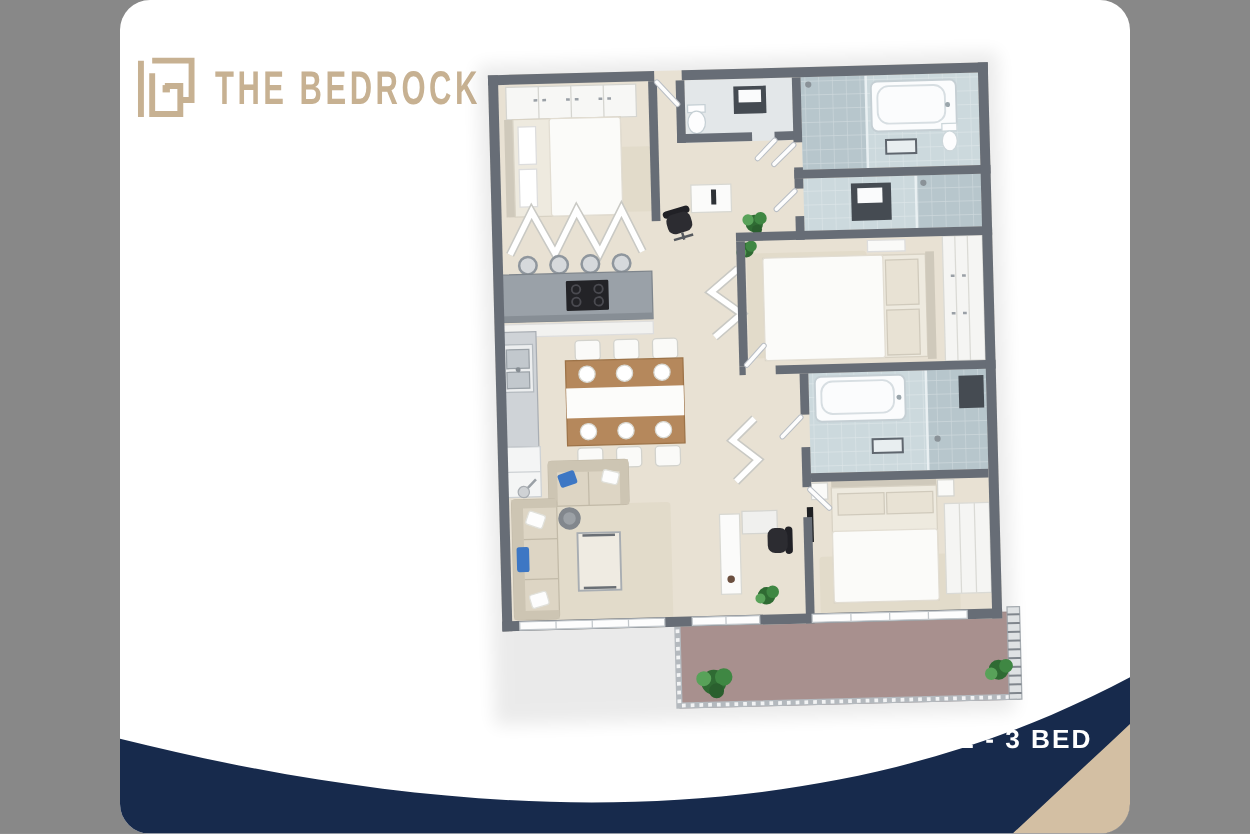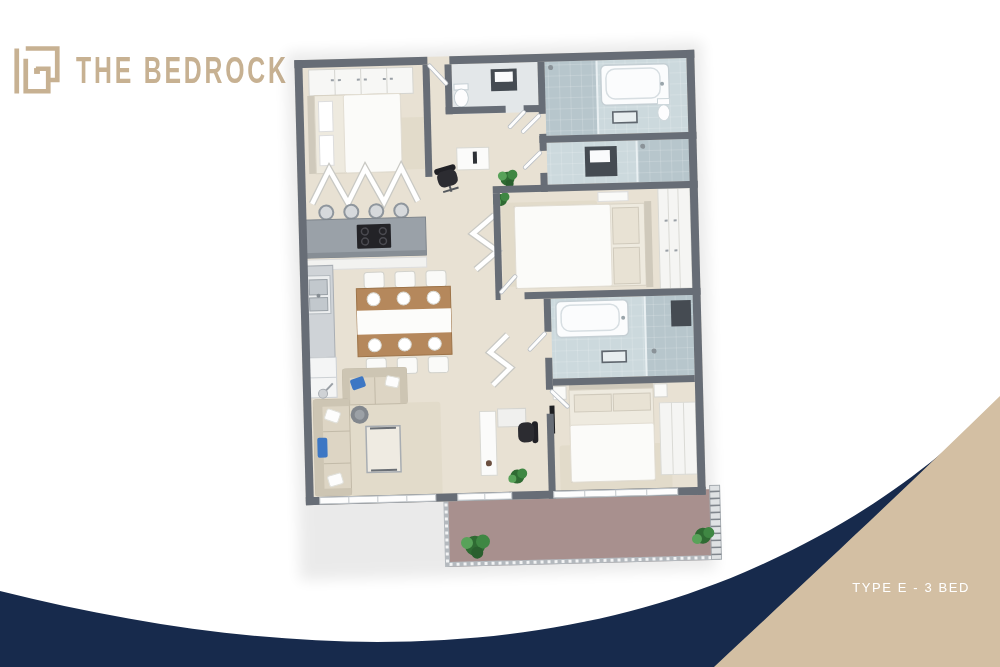--- a/index.html
+++ b/index.html
@@ -1,32 +1,33 @@
 <!DOCTYPE html>
 <html style="--background: #ffffff; --navy: #172a4c; --tan: #d3bfa3; --logo: #c7b192; --wall: #676d76; --floor: #e8e1d3; --tile: #ccd9dd; --tile-dark: #b7c6cc; --balcony: #a8908e; --rug: #e2dbca; --wood: #b5885c; --sofa: #ddd5c4; --pillow-blue: #3d77c4; --plant: #3f8743; --dark: #2c2c31; --counter: #9aa1a8;"><head>
 <meta charset="utf-8">
 <style>
   html,body{margin:0;padding:0;background:#888;}
   .stage{
-    position:relative;width:1000px;height:667px;margin:0 auto;
+    position:relative;width:808px;height:667px;margin:0 auto;
     background:var(--background,#fff);overflow:hidden;
     font-family:"Liberation Sans",sans-serif;
+    border-radius:24px;
   }
   .stage svg{position:absolute;left:0;top:0;}
   
   .brand{position:absolute;left:10px;top:44px;display:flex;align-items:center;gap:12px;}
   .brand .mark{position:static;width:54px;height:54px;flex:0 0 auto;}
   .brand-text{
     display:inline-block;color:var(--logo,#c7b192);font-size:31px;font-weight:700;
     letter-spacing:3.5px;white-space:nowrap;
     transform:scale(.8,1.22);transform-origin:left center;
   }
   
   .plan-label{
-    position:absolute;right:30px;top:580px;color:#fff;font-size:13px;font-weight:400;
+    position:absolute;right:30px;top:580px;color:#fff;font-size:21px;font-weight:700;
     letter-spacing:1.6px;white-space:nowrap;
   }
   
   .wall{fill:var(--wall,#676d76);}
   .floor{fill:var(--floor,#e8e1d3);}
   .tile{fill:var(--tile,#ccd9dd);}
   .tileD{fill:var(--tile-dark,#b7c6cc);}
   .rug{fill:var(--rug,#e2dbca);}
   .wood{fill:var(--wood,#b5885c);}
   .sofa{fill:var(--sofa,#ddd5c4);}

